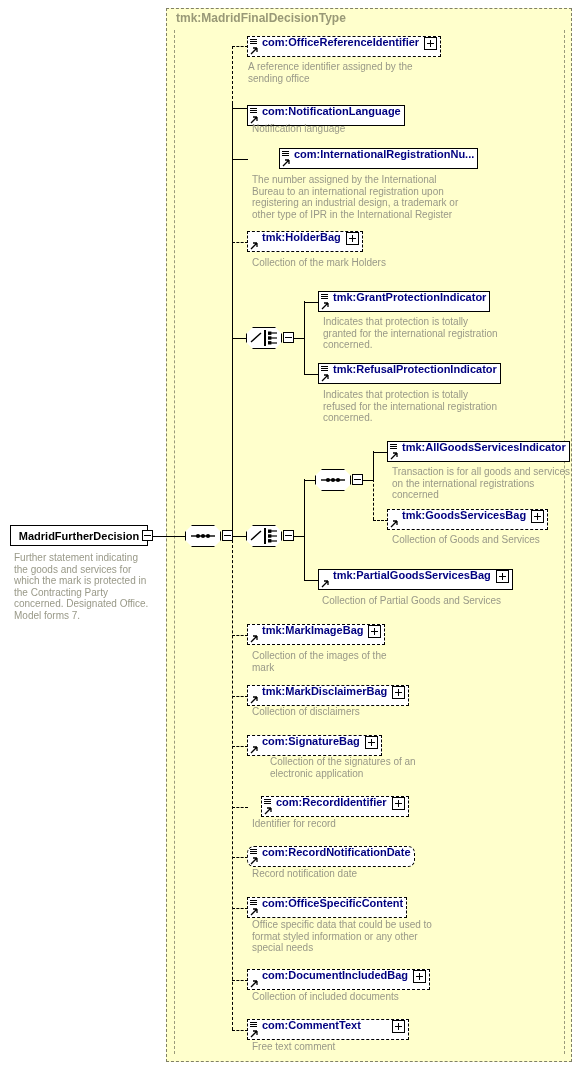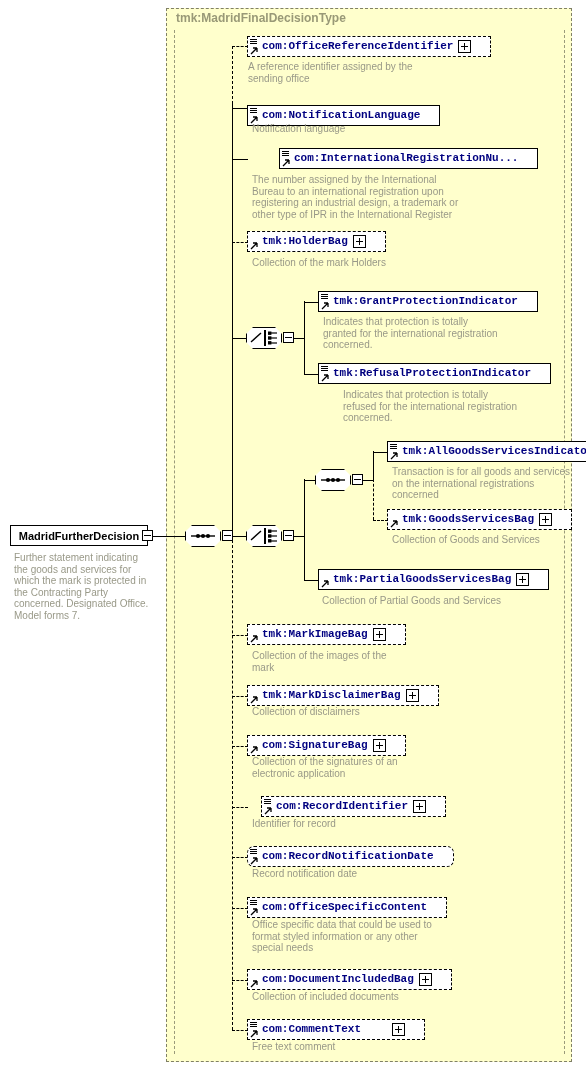--- a/index.html
+++ b/index.html
@@ -33,24 +33,23 @@
     width:0; height:1024px;
     border-left:1px dashed #9a9a7a;
   }
 
   
   .ebox{
     position:absolute;
     box-sizing:border-box;
     background:#ffffff;
     height:21px;
-    display:flex; align-items:center;
-    padding-left:14px; padding-right:19px;
+    display:flex; 
+    padding-left:14px; padding-right:3px;
     white-space:nowrap;
-    font-family:Liberation Mono, monospace;
   }
   .ebox.solid{border:1.5px solid #000000;}
   .ebox.dashed{border:1.5px dashed #000000;}
   .ebox .lbl{
     font-size:11px; font-weight:bold; color:#000080;
     line-height:11px;
   }
   
   .ebox::after{
     content:""; position:absolute;
@@ -260,21 +259,21 @@
   <span class="tmark">
       <i></i>
       <i></i>
       <i></i>
     </span>
   <svg class="arrow" viewBox="0 0 8 8">
     <path d="M1 7 L7 1 M7 1 L7 5 M7 1 L3 1" stroke="#000" stroke-width="1.3" fill="none"></path>
   </svg>
   <span class="lbl">tmk:RefusalProtectionIndicator</span>
 </div>
-<div class="anno" style="left:323px;top:389px;width:180px;margin-left:20px;">Indicates that protection is totally refused for the international registration concerned.</div>
+<div class="anno" style="left:323px;top:389px;width:180px;">Indicates that protection is totally refused for the international registration concerned.</div>
 
 <div class="hline" style="left:232px;top:535.5px;width:15px;"></div>
 <div class="comp" style="left:246px;top:525px;">
   <div class="shadow"></div>
   <div class="shape"></div>
   <svg width="36" height="22" viewBox="0 0 36 22" style="position:absolute;left:0;top:0;">
     <line x1="5" y1="15" x2="15" y2="6" stroke="#000" stroke-width="1.4"></line>
     <line x1="19" y1="3" x2="19" y2="19" stroke="#000" stroke-width="2"></line>
     <rect x="22" y="4.5" width="3.4" height="3.4" fill="#000"></rect>
     <rect x="22" y="9.3" width="3.4" height="3.4" fill="#000"></rect>
@@ -359,21 +358,21 @@
 <div class="anno" style="left:252px;top:706px;width:180px;">Collection of disclaimers</div>
 
 <div class="hline dash" style="left:232px;top:745.5px;width:16px;"></div>
 <div class="ebox dashed" style="left:247px;top:735px;">
   <svg class="arrow" viewBox="0 0 8 8">
     <path d="M1 7 L7 1 M7 1 L7 5 M7 1 L3 1" stroke="#000" stroke-width="1.3" fill="none"></path>
   </svg>
   <span class="lbl">com:SignatureBag</span>
   <span class="plus"></span>
 </div>
-<div class="anno" style="left:252px;top:756px;width:160px;">Collection of the signatures of an electronic application</div>
+<div class="anno" style="left:270px;top:756px;width:160px;">Collection of the signatures of an electronic application</div>
 
 <div class="hline dash" style="left:232px;top:806.5px;width:16px;"></div>
 <div class="ebox dashed" style="left:247px;top:796px;margin-left:14px;">
   <span class="tmark">
       <i></i>
       <i></i>
       <i></i>
     </span>
   <svg class="arrow" viewBox="0 0 8 8">
     <path d="M1 7 L7 1 M7 1 L7 5 M7 1 L3 1" stroke="#000" stroke-width="1.3" fill="none"></path>

